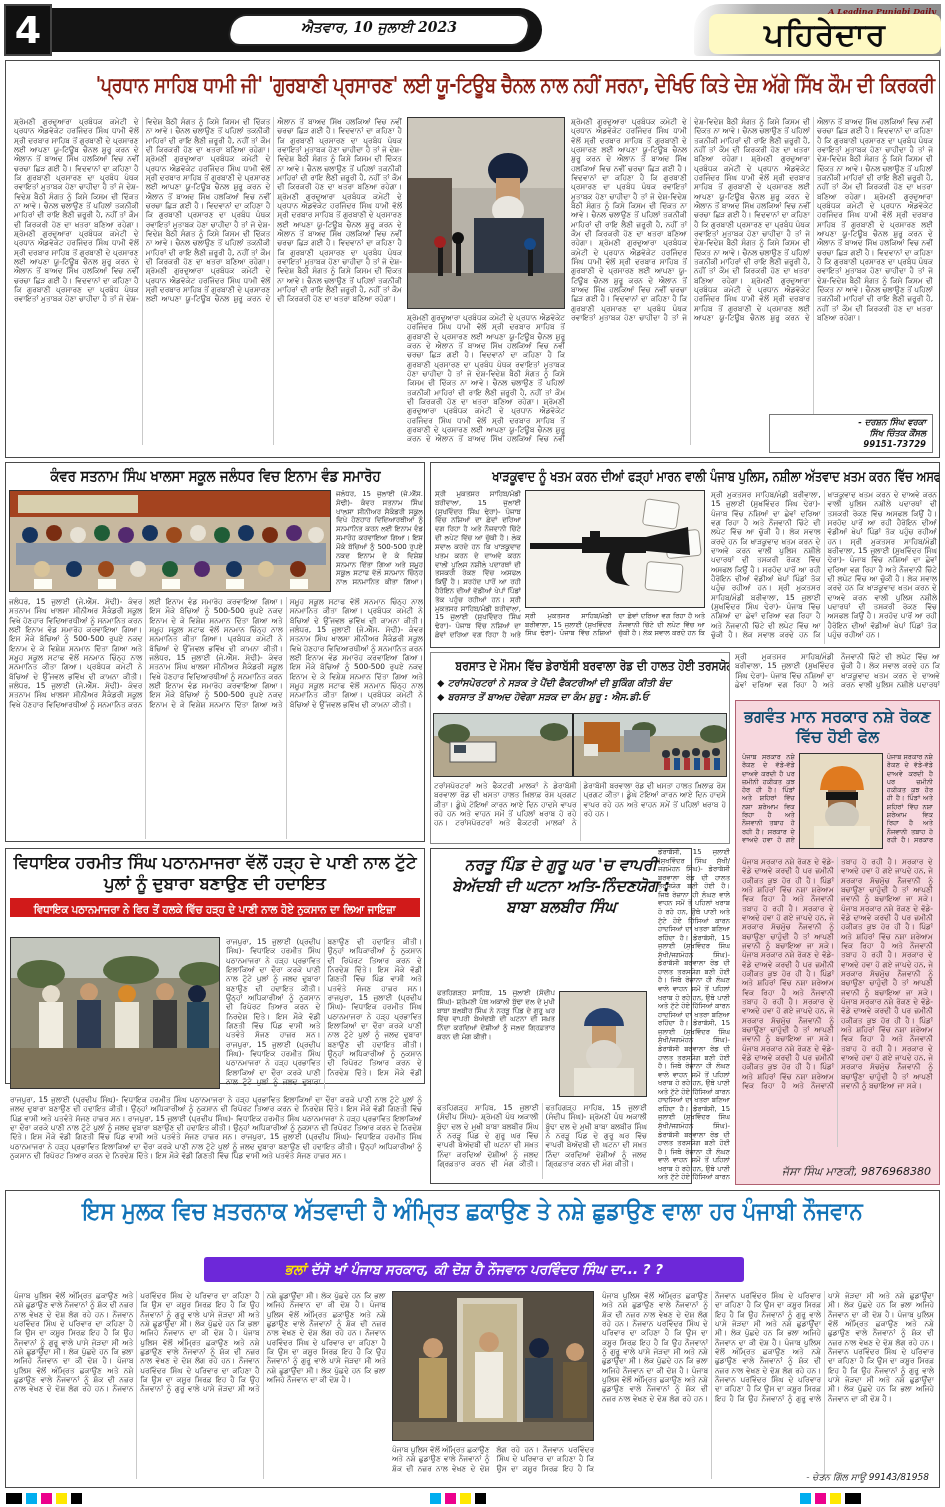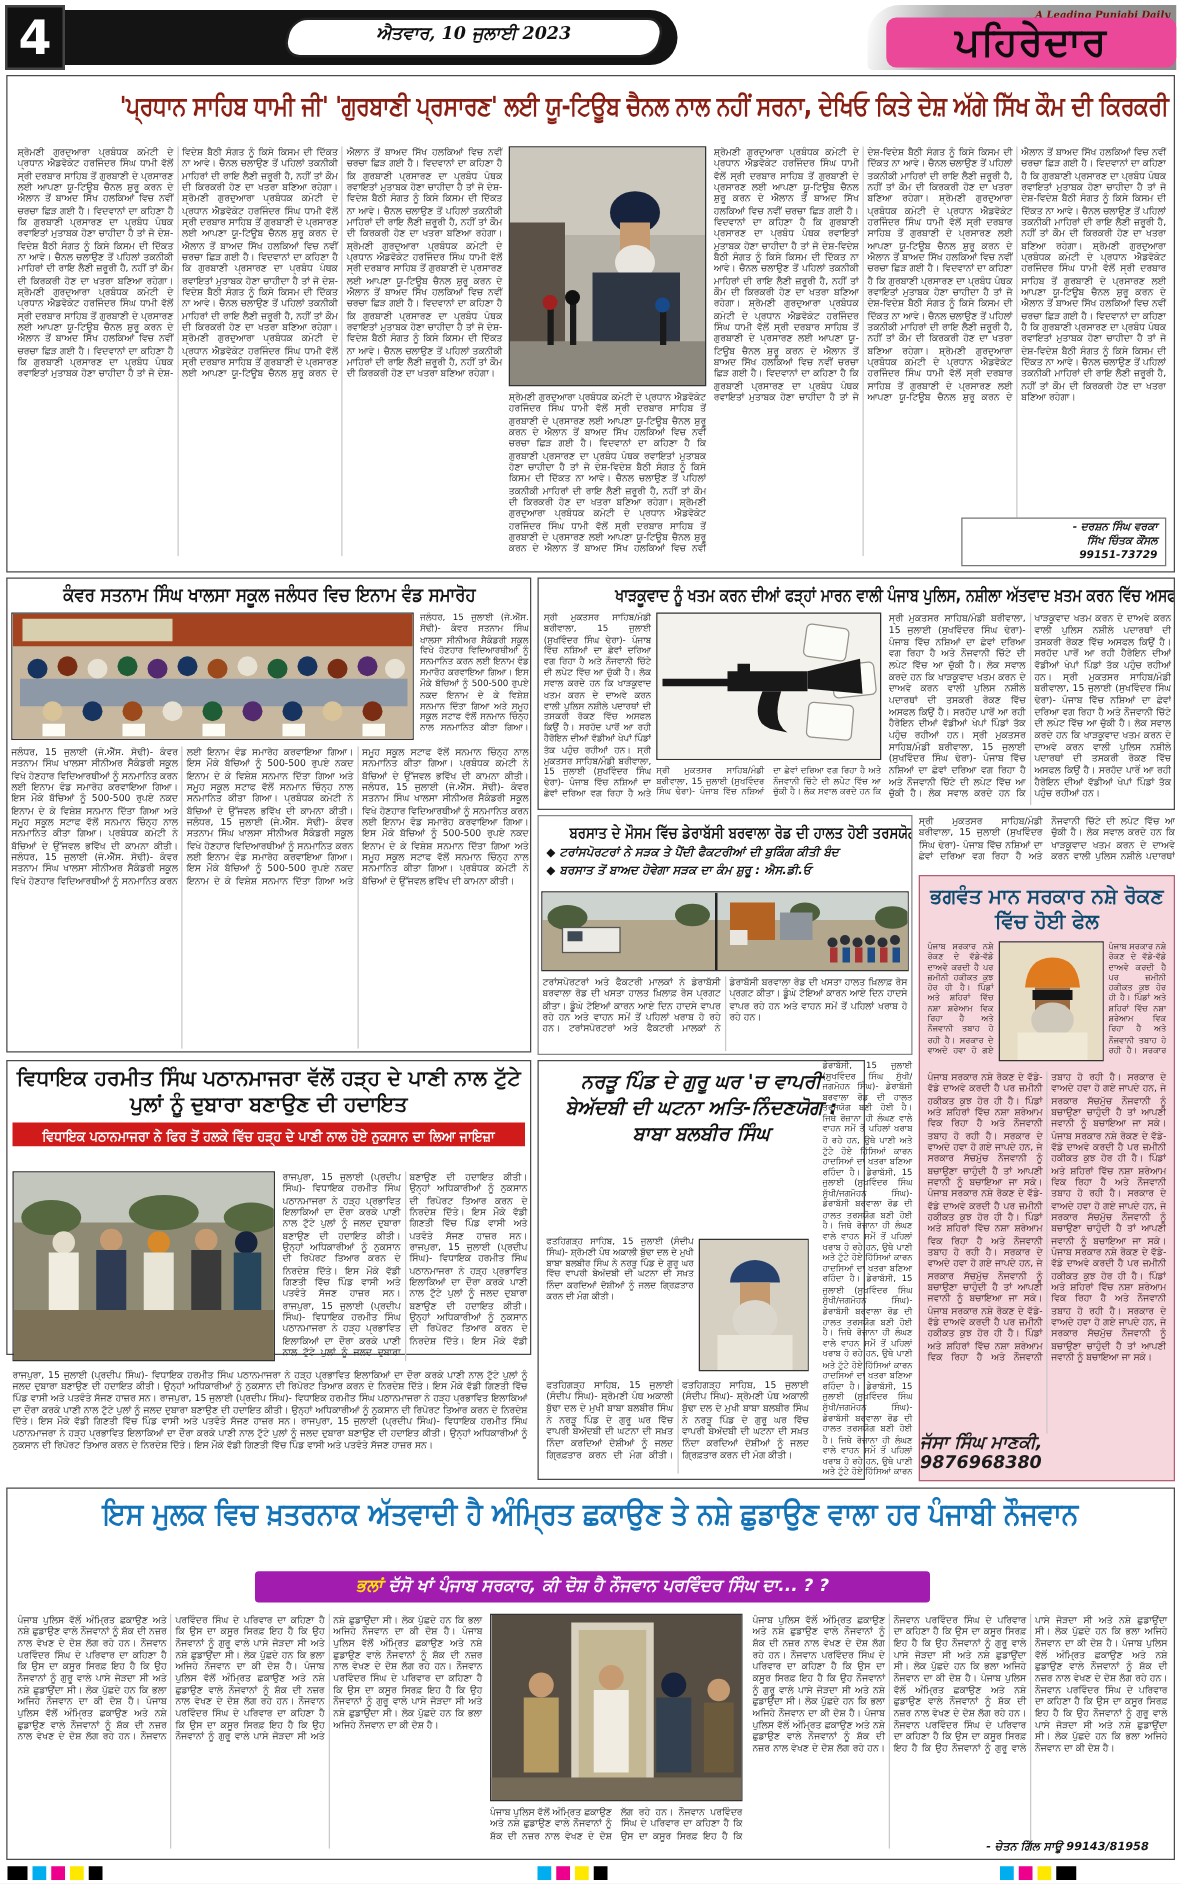--- a/index.html
+++ b/index.html
@@ -31,21 +31,21 @@
     <div class="abs" style="left:0;top:0;width:48px;height:52px;background:#111;border:2px solid #444;box-sizing:border-box;
                 color:#fff;font-size:38px;font-weight:bold;text-align:center;line-height:48px;">4</div>
     <div class="abs" style="left:48px;top:4px;width:490px;height:44px;background:#141414;border-radius:0 22px 22px 0;"></div>
     <div class="abs" style="left:225px;top:10px;width:300px;height:32px;background:#fff;border:2px solid #222;
                 border-radius:14px;transform:skewX(-12deg);box-sizing:border-box;"></div>
     <div class="abs" style="left:225px;top:15px;width:300px;text-align:center;font-family:'DejaVu Serif',serif;
                 font-style:italic;font-weight:bold;font-size:14px;color:#111;">ਐਤਵਾਰ, 10 ਜੁਲਾਈ 2023</div>
     <div class="abs" style="left:690px;top:0;width:247px;height:52px;background:linear-gradient(100deg,#fff 0%,#aaa 25%,#8b8b8b 100%);border-radius:26px 0 0 4px;"></div>
     <div class="abs" style="left:736px;top:2px;width:196px;text-align:right;font-family:'DejaVu Serif',serif;
                 font-style:italic;font-weight:bold;font-size:8px;color:#7a0e0e;">A Leading Punjabi Daily</div>
-    <div class="abs" style="left:705px;top:10px;width:232px;height:40px;background:#ec4899;border-radius:8px;
+    <div class="abs" style="left:705px;top:10px;width:232px;height:40px;background:#fef9c3;border-radius:8px;
                 text-align:center;font-size:31px;font-weight:bold;color:#0d0d0d;line-height:40px;letter-spacing:1px;">ਪਹਿਰੇਦਾਰ</div>
   </div>
 
   <div class="abs box" style="left:5px;top:60px;width:935px;height:398px;">
     <div class="hl-wrap" style="margin-top:12px;height:34px;">
       <span class="fit" style="--sx:.84;font-size:21px;color:#8a1e12;letter-spacing:-0.5px;">'ਪ੍ਰਧਾਨ ਸਾਹਿਬ ਧਾਮੀ ਜੀ' 'ਗੁਰਬਾਣੀ ਪ੍ਰਸਾਰਣ' ਲਈ ਯੂ-ਟਿਊਬ ਚੈਨਲ ਨਾਲ ਨਹੀਂ ਸਰਨਾ, ਦੇਖਿਓ ਕਿਤੇ ਦੇਸ਼ ਅੱਗੇ ਸਿੱਖ ਕੌਮ ਦੀ ਕਿਰਕਰੀ ਨਾ ਕਰਾ ਦਿਓ ?</span>
     </div>
     <div class="abs cols" style="left:8px;top:56px;width:388px;height:328px;column-count:3;">ਸ਼੍ਰੋਮਣੀ ਗੁਰਦੁਆਰਾ ਪ੍ਰਬੰਧਕ ਕਮੇਟੀ ਦੇ ਪ੍ਰਧਾਨ ਐਡਵੋਕੇਟ ਹਰਜਿੰਦਰ ਸਿੰਘ ਧਾਮੀ ਵੱਲੋਂ ਸ੍ਰੀ ਦਰਬਾਰ ਸਾਹਿਬ ਤੋਂ ਗੁਰਬਾਣੀ ਦੇ ਪ੍ਰਸਾਰਣ ਲਈ ਆਪਣਾ ਯੂ-ਟਿਊਬ ਚੈਨਲ ਸ਼ੁਰੂ ਕਰਨ ਦੇ ਐਲਾਨ ਤੋਂ ਬਾਅਦ ਸਿੱਖ ਹਲਕਿਆਂ ਵਿਚ ਨਵੀਂ ਚਰਚਾ ਛਿੜ ਗਈ ਹੈ। ਵਿਦਵਾਨਾਂ ਦਾ ਕਹਿਣਾ ਹੈ ਕਿ ਗੁਰਬਾਣੀ ਪ੍ਰਸਾਰਣ ਦਾ ਪ੍ਰਬੰਧ ਪੰਥਕ ਰਵਾਇਤਾਂ ਮੁਤਾਬਕ ਹੋਣਾ ਚਾਹੀਦਾ ਹੈ ਤਾਂ ਜੋ ਦੇਸ਼-ਵਿਦੇਸ਼ ਬੈਠੀ ਸੰਗਤ ਨੂੰ ਕਿਸੇ ਕਿਸਮ ਦੀ ਦਿੱਕਤ ਨਾ ਆਵੇ। ਚੈਨਲ ਚਲਾਉਣ ਤੋਂ ਪਹਿਲਾਂ ਤਕਨੀਕੀ ਮਾਹਿਰਾਂ ਦੀ ਰਾਇ ਲੈਣੀ ਜ਼ਰੂਰੀ ਹੈ, ਨਹੀਂ ਤਾਂ ਕੌਮ ਦੀ ਕਿਰਕਰੀ ਹੋਣ ਦਾ ਖਤਰਾ ਬਣਿਆ ਰਹੇਗਾ।  ਸ਼੍ਰੋਮਣੀ ਗੁਰਦੁਆਰਾ ਪ੍ਰਬੰਧਕ ਕਮੇਟੀ ਦੇ ਪ੍ਰਧਾਨ ਐਡਵੋਕੇਟ ਹਰਜਿੰਦਰ ਸਿੰਘ ਧਾਮੀ ਵੱਲੋਂ ਸ੍ਰੀ ਦਰਬਾਰ ਸਾਹਿਬ ਤੋਂ ਗੁਰਬਾਣੀ ਦੇ ਪ੍ਰਸਾਰਣ ਲਈ ਆਪਣਾ ਯੂ-ਟਿਊਬ ਚੈਨਲ ਸ਼ੁਰੂ ਕਰਨ ਦੇ ਐਲਾਨ ਤੋਂ ਬਾਅਦ ਸਿੱਖ ਹਲਕਿਆਂ ਵਿਚ ਨਵੀਂ ਚਰਚਾ ਛਿੜ ਗਈ ਹੈ। ਵਿਦਵਾਨਾਂ ਦਾ ਕਹਿਣਾ ਹੈ ਕਿ ਗੁਰਬਾਣੀ ਪ੍ਰਸਾਰਣ ਦਾ ਪ੍ਰਬੰਧ ਪੰਥਕ ਰਵਾਇਤਾਂ ਮੁਤਾਬਕ ਹੋਣਾ ਚਾਹੀਦਾ ਹੈ ਤਾਂ ਜੋ ਦੇਸ਼-ਵਿਦੇਸ਼ ਬੈਠੀ ਸੰਗਤ ਨੂੰ ਕਿਸੇ ਕਿਸਮ ਦੀ ਦਿੱਕਤ ਨਾ ਆਵੇ। ਚੈਨਲ ਚਲਾਉਣ ਤੋਂ ਪਹਿਲਾਂ ਤਕਨੀਕੀ ਮਾਹਿਰਾਂ ਦੀ ਰਾਇ ਲੈਣੀ ਜ਼ਰੂਰੀ ਹੈ, ਨਹੀਂ ਤਾਂ ਕੌਮ ਦੀ ਕਿਰਕਰੀ ਹੋਣ ਦਾ ਖਤਰਾ ਬਣਿਆ ਰਹੇਗਾ।  ਸ਼੍ਰੋਮਣੀ ਗੁਰਦੁਆਰਾ ਪ੍ਰਬੰਧਕ ਕਮੇਟੀ ਦੇ ਪ੍ਰਧਾਨ ਐਡਵੋਕੇਟ ਹਰਜਿੰਦਰ ਸਿੰਘ ਧਾਮੀ ਵੱਲੋਂ ਸ੍ਰੀ ਦਰਬਾਰ ਸਾਹਿਬ ਤੋਂ ਗੁਰਬਾਣੀ ਦੇ ਪ੍ਰਸਾਰਣ ਲਈ ਆਪਣਾ ਯੂ-ਟਿਊਬ ਚੈਨਲ ਸ਼ੁਰੂ ਕਰਨ ਦੇ ਐਲਾਨ ਤੋਂ ਬਾਅਦ ਸਿੱਖ ਹਲਕਿਆਂ ਵਿਚ ਨਵੀਂ ਚਰਚਾ ਛਿੜ ਗਈ ਹੈ। ਵਿਦਵਾਨਾਂ ਦਾ ਕਹਿਣਾ ਹੈ ਕਿ ਗੁਰਬਾਣੀ ਪ੍ਰਸਾਰਣ ਦਾ ਪ੍ਰਬੰਧ ਪੰਥਕ ਰਵਾਇਤਾਂ ਮੁਤਾਬਕ ਹੋਣਾ ਚਾਹੀਦਾ ਹੈ ਤਾਂ ਜੋ ਦੇਸ਼-ਵਿਦੇਸ਼ ਬੈਠੀ ਸੰਗਤ ਨੂੰ ਕਿਸੇ ਕਿਸਮ ਦੀ ਦਿੱਕਤ ਨਾ ਆਵੇ। ਚੈਨਲ ਚਲਾਉਣ ਤੋਂ ਪਹਿਲਾਂ ਤਕਨੀਕੀ ਮਾਹਿਰਾਂ ਦੀ ਰਾਇ ਲੈਣੀ ਜ਼ਰੂਰੀ ਹੈ, ਨਹੀਂ ਤਾਂ ਕੌਮ ਦੀ ਕਿਰਕਰੀ ਹੋਣ ਦਾ ਖਤਰਾ ਬਣਿਆ ਰਹੇਗਾ।  ਸ਼੍ਰੋਮਣੀ ਗੁਰਦੁਆਰਾ ਪ੍ਰਬੰਧਕ ਕਮੇਟੀ ਦੇ ਪ੍ਰਧਾਨ ਐਡਵੋਕੇਟ ਹਰਜਿੰਦਰ ਸਿੰਘ ਧਾਮੀ ਵੱਲੋਂ ਸ੍ਰੀ ਦਰਬਾਰ ਸਾਹਿਬ ਤੋਂ ਗੁਰਬਾਣੀ ਦੇ ਪ੍ਰਸਾਰਣ ਲਈ ਆਪਣਾ ਯੂ-ਟਿਊਬ ਚੈਨਲ ਸ਼ੁਰੂ ਕਰਨ ਦੇ ਐਲਾਨ ਤੋਂ ਬਾਅਦ ਸਿੱਖ ਹਲਕਿਆਂ ਵਿਚ ਨਵੀਂ ਚਰਚਾ ਛਿੜ ਗਈ ਹੈ। ਵਿਦਵਾਨਾਂ ਦਾ ਕਹਿਣਾ ਹੈ ਕਿ ਗੁਰਬਾਣੀ ਪ੍ਰਸਾਰਣ ਦਾ ਪ੍ਰਬੰਧ ਪੰਥਕ ਰਵਾਇਤਾਂ ਮੁਤਾਬਕ ਹੋਣਾ ਚਾਹੀਦਾ ਹੈ ਤਾਂ ਜੋ ਦੇਸ਼-ਵਿਦੇਸ਼ ਬੈਠੀ ਸੰਗਤ ਨੂੰ ਕਿਸੇ ਕਿਸਮ ਦੀ ਦਿੱਕਤ ਨਾ ਆਵੇ। ਚੈਨਲ ਚਲਾਉਣ ਤੋਂ ਪਹਿਲਾਂ ਤਕਨੀਕੀ ਮਾਹਿਰਾਂ ਦੀ ਰਾਇ ਲੈਣੀ ਜ਼ਰੂਰੀ ਹੈ, ਨਹੀਂ ਤਾਂ ਕੌਮ ਦੀ ਕਿਰਕਰੀ ਹੋਣ ਦਾ ਖਤਰਾ ਬਣਿਆ ਰਹੇਗਾ।  ਸ਼੍ਰੋਮਣੀ ਗੁਰਦੁਆਰਾ ਪ੍ਰਬੰਧਕ ਕਮੇਟੀ ਦੇ ਪ੍ਰਧਾਨ ਐਡਵੋਕੇਟ ਹਰਜਿੰਦਰ ਸਿੰਘ ਧਾਮੀ ਵੱਲੋਂ ਸ੍ਰੀ ਦਰਬਾਰ ਸਾਹਿਬ ਤੋਂ ਗੁਰਬਾਣੀ ਦੇ ਪ੍ਰਸਾਰਣ ਲਈ ਆਪਣਾ ਯੂ-ਟਿਊਬ ਚੈਨਲ ਸ਼ੁਰੂ ਕਰਨ ਦੇ ਐਲਾਨ ਤੋਂ ਬਾਅਦ ਸਿੱਖ ਹਲਕਿਆਂ ਵਿਚ ਨਵੀਂ ਚਰਚਾ ਛਿੜ ਗਈ ਹੈ। ਵਿਦਵਾਨਾਂ ਦਾ ਕਹਿਣਾ ਹੈ ਕਿ ਗੁਰਬਾਣੀ ਪ੍ਰਸਾਰਣ ਦਾ ਪ੍ਰਬੰਧ ਪੰਥਕ ਰਵਾਇਤਾਂ ਮੁਤਾਬਕ ਹੋਣਾ ਚਾਹੀਦਾ ਹੈ ਤਾਂ ਜੋ ਦੇਸ਼-ਵਿਦੇਸ਼ ਬੈਠੀ ਸੰਗਤ ਨੂੰ ਕਿਸੇ ਕਿਸਮ ਦੀ ਦਿੱਕਤ ਨਾ ਆਵੇ। ਚੈਨਲ ਚਲਾਉਣ ਤੋਂ ਪਹਿਲਾਂ ਤਕਨੀਕੀ ਮਾਹਿਰਾਂ ਦੀ ਰਾਇ ਲੈਣੀ ਜ਼ਰੂਰੀ ਹੈ, ਨਹੀਂ ਤਾਂ ਕੌਮ ਦੀ ਕਿਰਕਰੀ ਹੋਣ ਦਾ ਖਤਰਾ ਬਣਿਆ ਰਹੇਗਾ। </div>
     <div class="abs photo" style="left:401px;top:56px;width:158px;height:192px;">
       <svg viewBox="0 0 158 192" width="158" height="192" preserveAspectRatio="none">
@@ -263,28 +263,28 @@
           <path d="M20,36 q2,-24 22,-24 q20,0 22,24 z" fill="#e07a1f"></path>
           <rect x="28" y="36" width="28" height="18" fill="#9a6b43"></rect>
           <rect x="26" y="38" width="32" height="8" fill="#151515"></rect>
           <ellipse cx="42" cy="62" rx="17" ry="14" fill="#cfc9bb"></ellipse>
           <rect x="14" y="72" width="56" height="24" fill="#efe9d6"></rect>
         </svg>
       </div>
       <div class="cols cols-plain" style="width:49px;height:98px;column-count:1;font-size:6.6px;">ਪੰਜਾਬ ਸਰਕਾਰ ਨਸ਼ੇ ਰੋਕਣ ਦੇ ਵੱਡੇ-ਵੱਡੇ ਦਾਅਵੇ ਕਰਦੀ ਹੈ ਪਰ ਜ਼ਮੀਨੀ ਹਕੀਕਤ ਕੁਝ ਹੋਰ ਹੀ ਹੈ। ਪਿੰਡਾਂ ਅਤੇ ਸ਼ਹਿਰਾਂ ਵਿੱਚ ਨਸ਼ਾ ਸ਼ਰੇਆਮ ਵਿਕ ਰਿਹਾ ਹੈ ਅਤੇ ਨੌਜਵਾਨੀ ਤਬਾਹ ਹੋ ਰਹੀ ਹੈ। ਸਰਕਾਰ ਦੇ ਵਾਅਦੇ ਹਵਾ ਹੋ ਗਏ ਜਾਪਦੇ ਹਨ, ਜੇ ਸਰਕਾਰ ਸੱਚਮੁੱਚ ਨੌਜਵਾਨੀ ਨੂੰ ਬਚਾਉਣਾ ਚਾਹੁੰਦੀ ਹੈ ਤਾਂ ਆਪਣੀ ਜਵਾਨੀ ਨੂੰ ਬਚਾਇਆ ਜਾ ਸਕੇ। </div>
     </div>
     <div class="cols" style="margin:2px 6px;height:290px;column-count:2;color:#38221f;">ਪੰਜਾਬ ਸਰਕਾਰ ਨਸ਼ੇ ਰੋਕਣ ਦੇ ਵੱਡੇ-ਵੱਡੇ ਦਾਅਵੇ ਕਰਦੀ ਹੈ ਪਰ ਜ਼ਮੀਨੀ ਹਕੀਕਤ ਕੁਝ ਹੋਰ ਹੀ ਹੈ। ਪਿੰਡਾਂ ਅਤੇ ਸ਼ਹਿਰਾਂ ਵਿੱਚ ਨਸ਼ਾ ਸ਼ਰੇਆਮ ਵਿਕ ਰਿਹਾ ਹੈ ਅਤੇ ਨੌਜਵਾਨੀ ਤਬਾਹ ਹੋ ਰਹੀ ਹੈ। ਸਰਕਾਰ ਦੇ ਵਾਅਦੇ ਹਵਾ ਹੋ ਗਏ ਜਾਪਦੇ ਹਨ, ਜੇ ਸਰਕਾਰ ਸੱਚਮੁੱਚ ਨੌਜਵਾਨੀ ਨੂੰ ਬਚਾਉਣਾ ਚਾਹੁੰਦੀ ਹੈ ਤਾਂ ਆਪਣੀ ਜਵਾਨੀ ਨੂੰ ਬਚਾਇਆ ਜਾ ਸਕੇ।  ਪੰਜਾਬ ਸਰਕਾਰ ਨਸ਼ੇ ਰੋਕਣ ਦੇ ਵੱਡੇ-ਵੱਡੇ ਦਾਅਵੇ ਕਰਦੀ ਹੈ ਪਰ ਜ਼ਮੀਨੀ ਹਕੀਕਤ ਕੁਝ ਹੋਰ ਹੀ ਹੈ। ਪਿੰਡਾਂ ਅਤੇ ਸ਼ਹਿਰਾਂ ਵਿੱਚ ਨਸ਼ਾ ਸ਼ਰੇਆਮ ਵਿਕ ਰਿਹਾ ਹੈ ਅਤੇ ਨੌਜਵਾਨੀ ਤਬਾਹ ਹੋ ਰਹੀ ਹੈ। ਸਰਕਾਰ ਦੇ ਵਾਅਦੇ ਹਵਾ ਹੋ ਗਏ ਜਾਪਦੇ ਹਨ, ਜੇ ਸਰਕਾਰ ਸੱਚਮੁੱਚ ਨੌਜਵਾਨੀ ਨੂੰ ਬਚਾਉਣਾ ਚਾਹੁੰਦੀ ਹੈ ਤਾਂ ਆਪਣੀ ਜਵਾਨੀ ਨੂੰ ਬਚਾਇਆ ਜਾ ਸਕੇ।  ਪੰਜਾਬ ਸਰਕਾਰ ਨਸ਼ੇ ਰੋਕਣ ਦੇ ਵੱਡੇ-ਵੱਡੇ ਦਾਅਵੇ ਕਰਦੀ ਹੈ ਪਰ ਜ਼ਮੀਨੀ ਹਕੀਕਤ ਕੁਝ ਹੋਰ ਹੀ ਹੈ। ਪਿੰਡਾਂ ਅਤੇ ਸ਼ਹਿਰਾਂ ਵਿੱਚ ਨਸ਼ਾ ਸ਼ਰੇਆਮ ਵਿਕ ਰਿਹਾ ਹੈ ਅਤੇ ਨੌਜਵਾਨੀ ਤਬਾਹ ਹੋ ਰਹੀ ਹੈ। ਸਰਕਾਰ ਦੇ ਵਾਅਦੇ ਹਵਾ ਹੋ ਗਏ ਜਾਪਦੇ ਹਨ, ਜੇ ਸਰਕਾਰ ਸੱਚਮੁੱਚ ਨੌਜਵਾਨੀ ਨੂੰ ਬਚਾਉਣਾ ਚਾਹੁੰਦੀ ਹੈ ਤਾਂ ਆਪਣੀ ਜਵਾਨੀ ਨੂੰ ਬਚਾਇਆ ਜਾ ਸਕੇ।  ਪੰਜਾਬ ਸਰਕਾਰ ਨਸ਼ੇ ਰੋਕਣ ਦੇ ਵੱਡੇ-ਵੱਡੇ ਦਾਅਵੇ ਕਰਦੀ ਹੈ ਪਰ ਜ਼ਮੀਨੀ ਹਕੀਕਤ ਕੁਝ ਹੋਰ ਹੀ ਹੈ। ਪਿੰਡਾਂ ਅਤੇ ਸ਼ਹਿਰਾਂ ਵਿੱਚ ਨਸ਼ਾ ਸ਼ਰੇਆਮ ਵਿਕ ਰਿਹਾ ਹੈ ਅਤੇ ਨੌਜਵਾਨੀ ਤਬਾਹ ਹੋ ਰਹੀ ਹੈ। ਸਰਕਾਰ ਦੇ ਵਾਅਦੇ ਹਵਾ ਹੋ ਗਏ ਜਾਪਦੇ ਹਨ, ਜੇ ਸਰਕਾਰ ਸੱਚਮੁੱਚ ਨੌਜਵਾਨੀ ਨੂੰ ਬਚਾਉਣਾ ਚਾਹੁੰਦੀ ਹੈ ਤਾਂ ਆਪਣੀ ਜਵਾਨੀ ਨੂੰ ਬਚਾਇਆ ਜਾ ਸਕੇ।  ਪੰਜਾਬ ਸਰਕਾਰ ਨਸ਼ੇ ਰੋਕਣ ਦੇ ਵੱਡੇ-ਵੱਡੇ ਦਾਅਵੇ ਕਰਦੀ ਹੈ ਪਰ ਜ਼ਮੀਨੀ ਹਕੀਕਤ ਕੁਝ ਹੋਰ ਹੀ ਹੈ। ਪਿੰਡਾਂ ਅਤੇ ਸ਼ਹਿਰਾਂ ਵਿੱਚ ਨਸ਼ਾ ਸ਼ਰੇਆਮ ਵਿਕ ਰਿਹਾ ਹੈ ਅਤੇ ਨੌਜਵਾਨੀ ਤਬਾਹ ਹੋ ਰਹੀ ਹੈ। ਸਰਕਾਰ ਦੇ ਵਾਅਦੇ ਹਵਾ ਹੋ ਗਏ ਜਾਪਦੇ ਹਨ, ਜੇ ਸਰਕਾਰ ਸੱਚਮੁੱਚ ਨੌਜਵਾਨੀ ਨੂੰ ਬਚਾਉਣਾ ਚਾਹੁੰਦੀ ਹੈ ਤਾਂ ਆਪਣੀ ਜਵਾਨੀ ਨੂੰ ਬਚਾਇਆ ਜਾ ਸਕੇ। </div>
-    <div class="abs" style="right:8px;bottom:6px;font-size:14px;font-weight:bold;font-style:italic;color:#1c1c1c;">ਜੱਸਾ ਸਿੰਘ ਮਾਣਕੀ, 9876968380</div>
+    <div class="abs" style="right:8px;bottom:6px;font-size:11px;font-weight:normal;font-style:italic;color:#1c1c1c;">ਜੱਸਾ ਸਿੰਘ ਮਾਣਕੀ, 9876968380</div>
   </div>
 
   <div class="abs box" style="left:5px;top:1190px;width:935px;height:298px;">
     <div class="hl-wrap" style="margin-top:6px;height:38px;">
       <span class="fit" style="--sx:.88;font-size:24px;color:#1273b8;">ਇਸ ਮੁਲਕ ਵਿਚ ਖ਼ਤਰਨਾਕ ਅੱਤਵਾਦੀ ਹੈ ਅੰਮ੍ਰਿਤ ਛਕਾਉਣ ਤੇ ਨਸ਼ੇ ਛੁਡਾਉਣ ਵਾਲਾ ਹਰ ਪੰਜਾਬੀ ਨੌਜਵਾਨ</span>
     </div>
-    <div class="abs" style="left:198px;top:66px;width:540px;height:25px;background:#a21caf;border-radius:3px;
+    <div class="abs" style="left:198px;top:66px;width:540px;height:25px;background:#6d28d9;border-radius:3px;
                 text-align:center;line-height:25px;font-weight:bold;font-size:13.5px;overflow:hidden;white-space:nowrap;">
       <span style="color:#ffe400;font-style:italic;">ਭਲਾਂ</span><span style="color:#fff;font-style:italic;"> ਦੱਸੋ ਖਾਂ ਪੰਜਾਬ ਸਰਕਾਰ, ਕੀ ਦੋਸ਼ ਹੈ ਨੌਜਵਾਨ ਪਰਵਿੰਦਰ ਸਿੰਘ ਦਾ... ? ?</span>
     </div>
     <div class="abs cols" style="left:8px;top:100px;width:372px;height:188px;column-count:3;">ਪੰਜਾਬ ਪੁਲਿਸ ਵੱਲੋਂ ਅੰਮ੍ਰਿਤ ਛਕਾਉਣ ਅਤੇ ਨਸ਼ੇ ਛੁਡਾਉਣ ਵਾਲੇ ਨੌਜਵਾਨਾਂ ਨੂੰ ਸ਼ੱਕ ਦੀ ਨਜ਼ਰ ਨਾਲ ਵੇਖਣ ਦੇ ਦੋਸ਼ ਲੱਗ ਰਹੇ ਹਨ। ਨੌਜਵਾਨ ਪਰਵਿੰਦਰ ਸਿੰਘ ਦੇ ਪਰਿਵਾਰ ਦਾ ਕਹਿਣਾ ਹੈ ਕਿ ਉਸ ਦਾ ਕਸੂਰ ਸਿਰਫ਼ ਇਹ ਹੈ ਕਿ ਉਹ ਨੌਜਵਾਨਾਂ ਨੂੰ ਗੁਰੂ ਵਾਲੇ ਪਾਸੇ ਜੋੜਦਾ ਸੀ ਅਤੇ ਨਸ਼ੇ ਛੁਡਾਉਂਦਾ ਸੀ। ਲੋਕ ਪੁੱਛਦੇ ਹਨ ਕਿ ਭਲਾ ਅਜਿਹੇ ਨੌਜਵਾਨ ਦਾ ਕੀ ਦੋਸ਼ ਹੈ।  ਪੰਜਾਬ ਪੁਲਿਸ ਵੱਲੋਂ ਅੰਮ੍ਰਿਤ ਛਕਾਉਣ ਅਤੇ ਨਸ਼ੇ ਛੁਡਾਉਣ ਵਾਲੇ ਨੌਜਵਾਨਾਂ ਨੂੰ ਸ਼ੱਕ ਦੀ ਨਜ਼ਰ ਨਾਲ ਵੇਖਣ ਦੇ ਦੋਸ਼ ਲੱਗ ਰਹੇ ਹਨ। ਨੌਜਵਾਨ ਪਰਵਿੰਦਰ ਸਿੰਘ ਦੇ ਪਰਿਵਾਰ ਦਾ ਕਹਿਣਾ ਹੈ ਕਿ ਉਸ ਦਾ ਕਸੂਰ ਸਿਰਫ਼ ਇਹ ਹੈ ਕਿ ਉਹ ਨੌਜਵਾਨਾਂ ਨੂੰ ਗੁਰੂ ਵਾਲੇ ਪਾਸੇ ਜੋੜਦਾ ਸੀ ਅਤੇ ਨਸ਼ੇ ਛੁਡਾਉਂਦਾ ਸੀ। ਲੋਕ ਪੁੱਛਦੇ ਹਨ ਕਿ ਭਲਾ ਅਜਿਹੇ ਨੌਜਵਾਨ ਦਾ ਕੀ ਦੋਸ਼ ਹੈ।  ਪੰਜਾਬ ਪੁਲਿਸ ਵੱਲੋਂ ਅੰਮ੍ਰਿਤ ਛਕਾਉਣ ਅਤੇ ਨਸ਼ੇ ਛੁਡਾਉਣ ਵਾਲੇ ਨੌਜਵਾਨਾਂ ਨੂੰ ਸ਼ੱਕ ਦੀ ਨਜ਼ਰ ਨਾਲ ਵੇਖਣ ਦੇ ਦੋਸ਼ ਲੱਗ ਰਹੇ ਹਨ। ਨੌਜਵਾਨ ਪਰਵਿੰਦਰ ਸਿੰਘ ਦੇ ਪਰਿਵਾਰ ਦਾ ਕਹਿਣਾ ਹੈ ਕਿ ਉਸ ਦਾ ਕਸੂਰ ਸਿਰਫ਼ ਇਹ ਹੈ ਕਿ ਉਹ ਨੌਜਵਾਨਾਂ ਨੂੰ ਗੁਰੂ ਵਾਲੇ ਪਾਸੇ ਜੋੜਦਾ ਸੀ ਅਤੇ ਨਸ਼ੇ ਛੁਡਾਉਂਦਾ ਸੀ। ਲੋਕ ਪੁੱਛਦੇ ਹਨ ਕਿ ਭਲਾ ਅਜਿਹੇ ਨੌਜਵਾਨ ਦਾ ਕੀ ਦੋਸ਼ ਹੈ।  ਪੰਜਾਬ ਪੁਲਿਸ ਵੱਲੋਂ ਅੰਮ੍ਰਿਤ ਛਕਾਉਣ ਅਤੇ ਨਸ਼ੇ ਛੁਡਾਉਣ ਵਾਲੇ ਨੌਜਵਾਨਾਂ ਨੂੰ ਸ਼ੱਕ ਦੀ ਨਜ਼ਰ ਨਾਲ ਵੇਖਣ ਦੇ ਦੋਸ਼ ਲੱਗ ਰਹੇ ਹਨ। ਨੌਜਵਾਨ ਪਰਵਿੰਦਰ ਸਿੰਘ ਦੇ ਪਰਿਵਾਰ ਦਾ ਕਹਿਣਾ ਹੈ ਕਿ ਉਸ ਦਾ ਕਸੂਰ ਸਿਰਫ਼ ਇਹ ਹੈ ਕਿ ਉਹ ਨੌਜਵਾਨਾਂ ਨੂੰ ਗੁਰੂ ਵਾਲੇ ਪਾਸੇ ਜੋੜਦਾ ਸੀ ਅਤੇ ਨਸ਼ੇ ਛੁਡਾਉਂਦਾ ਸੀ। ਲੋਕ ਪੁੱਛਦੇ ਹਨ ਕਿ ਭਲਾ ਅਜਿਹੇ ਨੌਜਵਾਨ ਦਾ ਕੀ ਦੋਸ਼ ਹੈ। </div>
     <div class="abs photo" style="left:386px;top:100px;width:202px;height:150px;">
       <svg viewBox="0 0 202 150" width="202" height="150" preserveAspectRatio="none">
         <rect width="202" height="150" fill="#564e42"></rect>
         <rect x="64" y="6" width="66" height="144" fill="#d8d1bf"></rect>
         <rect x="70" y="12" width="54" height="132" fill="#c4b793"></rect>
         <g>
@@ -295,21 +295,21 @@
           <circle cx="146" cy="56" r="10" fill="#17233d"></circle>
             <rect x="132" y="66" width="28" height="60" fill="#33404f"></rect>
           <circle cx="182" cy="60" r="9" fill="#c79b72"></circle>
             <rect x="170" y="70" width="24" height="56" fill="#6b5a3c"></rect>
         </g>
         <rect y="130" width="202" height="20" fill="#756a57"></rect>
       </svg>
     </div>
     <div class="abs cols cols-plain" style="left:386px;top:254px;width:202px;height:34px;column-count:2;">ਪੰਜਾਬ ਪੁਲਿਸ ਵੱਲੋਂ ਅੰਮ੍ਰਿਤ ਛਕਾਉਣ ਅਤੇ ਨਸ਼ੇ ਛੁਡਾਉਣ ਵਾਲੇ ਨੌਜਵਾਨਾਂ ਨੂੰ ਸ਼ੱਕ ਦੀ ਨਜ਼ਰ ਨਾਲ ਵੇਖਣ ਦੇ ਦੋਸ਼ ਲੱਗ ਰਹੇ ਹਨ। ਨੌਜਵਾਨ ਪਰਵਿੰਦਰ ਸਿੰਘ ਦੇ ਪਰਿਵਾਰ ਦਾ ਕਹਿਣਾ ਹੈ ਕਿ ਉਸ ਦਾ ਕਸੂਰ ਸਿਰਫ਼ ਇਹ ਹੈ ਕਿ ਉਹ ਨੌਜਵਾਨਾਂ ਨੂੰ ਗੁਰੂ ਵਾਲੇ ਪਾਸੇ ਜੋੜਦਾ ਸੀ ਅਤੇ ਨਸ਼ੇ ਛੁਡਾਉਂਦਾ ਸੀ। ਲੋਕ ਪੁੱਛਦੇ ਹਨ ਕਿ ਭਲਾ ਅਜਿਹੇ ਨੌਜਵਾਨ ਦਾ ਕੀ ਦੋਸ਼ ਹੈ। </div>
     <div class="abs cols" style="left:596px;top:100px;width:332px;height:188px;column-count:3;">ਪੰਜਾਬ ਪੁਲਿਸ ਵੱਲੋਂ ਅੰਮ੍ਰਿਤ ਛਕਾਉਣ ਅਤੇ ਨਸ਼ੇ ਛੁਡਾਉਣ ਵਾਲੇ ਨੌਜਵਾਨਾਂ ਨੂੰ ਸ਼ੱਕ ਦੀ ਨਜ਼ਰ ਨਾਲ ਵੇਖਣ ਦੇ ਦੋਸ਼ ਲੱਗ ਰਹੇ ਹਨ। ਨੌਜਵਾਨ ਪਰਵਿੰਦਰ ਸਿੰਘ ਦੇ ਪਰਿਵਾਰ ਦਾ ਕਹਿਣਾ ਹੈ ਕਿ ਉਸ ਦਾ ਕਸੂਰ ਸਿਰਫ਼ ਇਹ ਹੈ ਕਿ ਉਹ ਨੌਜਵਾਨਾਂ ਨੂੰ ਗੁਰੂ ਵਾਲੇ ਪਾਸੇ ਜੋੜਦਾ ਸੀ ਅਤੇ ਨਸ਼ੇ ਛੁਡਾਉਂਦਾ ਸੀ। ਲੋਕ ਪੁੱਛਦੇ ਹਨ ਕਿ ਭਲਾ ਅਜਿਹੇ ਨੌਜਵਾਨ ਦਾ ਕੀ ਦੋਸ਼ ਹੈ।  ਪੰਜਾਬ ਪੁਲਿਸ ਵੱਲੋਂ ਅੰਮ੍ਰਿਤ ਛਕਾਉਣ ਅਤੇ ਨਸ਼ੇ ਛੁਡਾਉਣ ਵਾਲੇ ਨੌਜਵਾਨਾਂ ਨੂੰ ਸ਼ੱਕ ਦੀ ਨਜ਼ਰ ਨਾਲ ਵੇਖਣ ਦੇ ਦੋਸ਼ ਲੱਗ ਰਹੇ ਹਨ। ਨੌਜਵਾਨ ਪਰਵਿੰਦਰ ਸਿੰਘ ਦੇ ਪਰਿਵਾਰ ਦਾ ਕਹਿਣਾ ਹੈ ਕਿ ਉਸ ਦਾ ਕਸੂਰ ਸਿਰਫ਼ ਇਹ ਹੈ ਕਿ ਉਹ ਨੌਜਵਾਨਾਂ ਨੂੰ ਗੁਰੂ ਵਾਲੇ ਪਾਸੇ ਜੋੜਦਾ ਸੀ ਅਤੇ ਨਸ਼ੇ ਛੁਡਾਉਂਦਾ ਸੀ। ਲੋਕ ਪੁੱਛਦੇ ਹਨ ਕਿ ਭਲਾ ਅਜਿਹੇ ਨੌਜਵਾਨ ਦਾ ਕੀ ਦੋਸ਼ ਹੈ।  ਪੰਜਾਬ ਪੁਲਿਸ ਵੱਲੋਂ ਅੰਮ੍ਰਿਤ ਛਕਾਉਣ ਅਤੇ ਨਸ਼ੇ ਛੁਡਾਉਣ ਵਾਲੇ ਨੌਜਵਾਨਾਂ ਨੂੰ ਸ਼ੱਕ ਦੀ ਨਜ਼ਰ ਨਾਲ ਵੇਖਣ ਦੇ ਦੋਸ਼ ਲੱਗ ਰਹੇ ਹਨ। ਨੌਜਵਾਨ ਪਰਵਿੰਦਰ ਸਿੰਘ ਦੇ ਪਰਿਵਾਰ ਦਾ ਕਹਿਣਾ ਹੈ ਕਿ ਉਸ ਦਾ ਕਸੂਰ ਸਿਰਫ਼ ਇਹ ਹੈ ਕਿ ਉਹ ਨੌਜਵਾਨਾਂ ਨੂੰ ਗੁਰੂ ਵਾਲੇ ਪਾਸੇ ਜੋੜਦਾ ਸੀ ਅਤੇ ਨਸ਼ੇ ਛੁਡਾਉਂਦਾ ਸੀ। ਲੋਕ ਪੁੱਛਦੇ ਹਨ ਕਿ ਭਲਾ ਅਜਿਹੇ ਨੌਜਵਾਨ ਦਾ ਕੀ ਦੋਸ਼ ਹੈ।  ਪੰਜਾਬ ਪੁਲਿਸ ਵੱਲੋਂ ਅੰਮ੍ਰਿਤ ਛਕਾਉਣ ਅਤੇ ਨਸ਼ੇ ਛੁਡਾਉਣ ਵਾਲੇ ਨੌਜਵਾਨਾਂ ਨੂੰ ਸ਼ੱਕ ਦੀ ਨਜ਼ਰ ਨਾਲ ਵੇਖਣ ਦੇ ਦੋਸ਼ ਲੱਗ ਰਹੇ ਹਨ। ਨੌਜਵਾਨ ਪਰਵਿੰਦਰ ਸਿੰਘ ਦੇ ਪਰਿਵਾਰ ਦਾ ਕਹਿਣਾ ਹੈ ਕਿ ਉਸ ਦਾ ਕਸੂਰ ਸਿਰਫ਼ ਇਹ ਹੈ ਕਿ ਉਹ ਨੌਜਵਾਨਾਂ ਨੂੰ ਗੁਰੂ ਵਾਲੇ ਪਾਸੇ ਜੋੜਦਾ ਸੀ ਅਤੇ ਨਸ਼ੇ ਛੁਡਾਉਂਦਾ ਸੀ। ਲੋਕ ਪੁੱਛਦੇ ਹਨ ਕਿ ਭਲਾ ਅਜਿਹੇ ਨੌਜਵਾਨ ਦਾ ਕੀ ਦੋਸ਼ ਹੈ। </div>
-    <div class="abs" style="right:20px;bottom:4px;font-size:9px;font-weight:bold;font-style:italic;">
+    <div class="abs" style="right:10px;bottom:4px;font-size:9px;font-weight:normal;font-style:italic;">
       <span>- ਚੇਤਨ ਗਿੱਲ ਸਾਊ</span>
       <span>99143/81958</span>
     </div>
   </div>
 
   <div class="reg" style="left:6px;">
     <div style="background:#000;width:16px;"></div>
       <div style="background:#00aeef;"></div>
     <div style="background:#ec008c;"></div>
       <div style="background:#ffe800;"></div>

